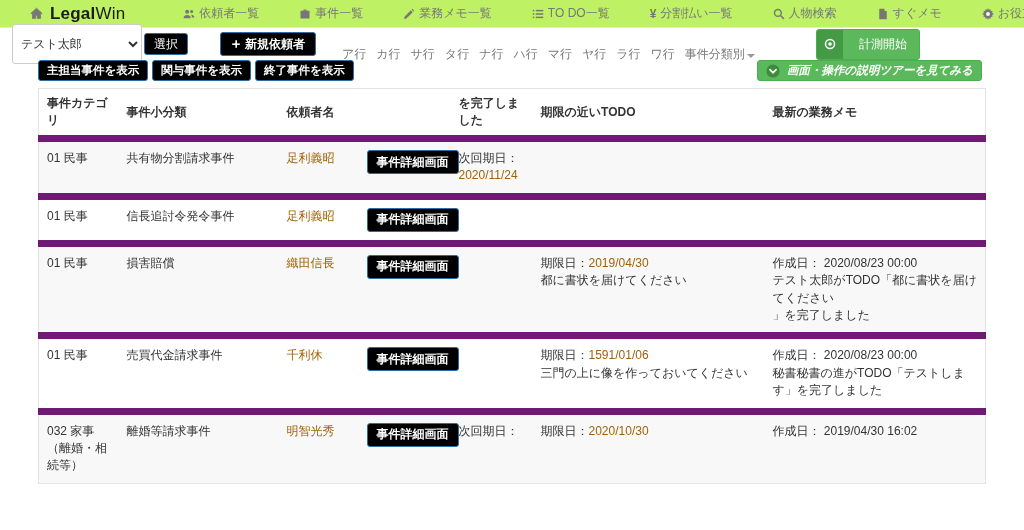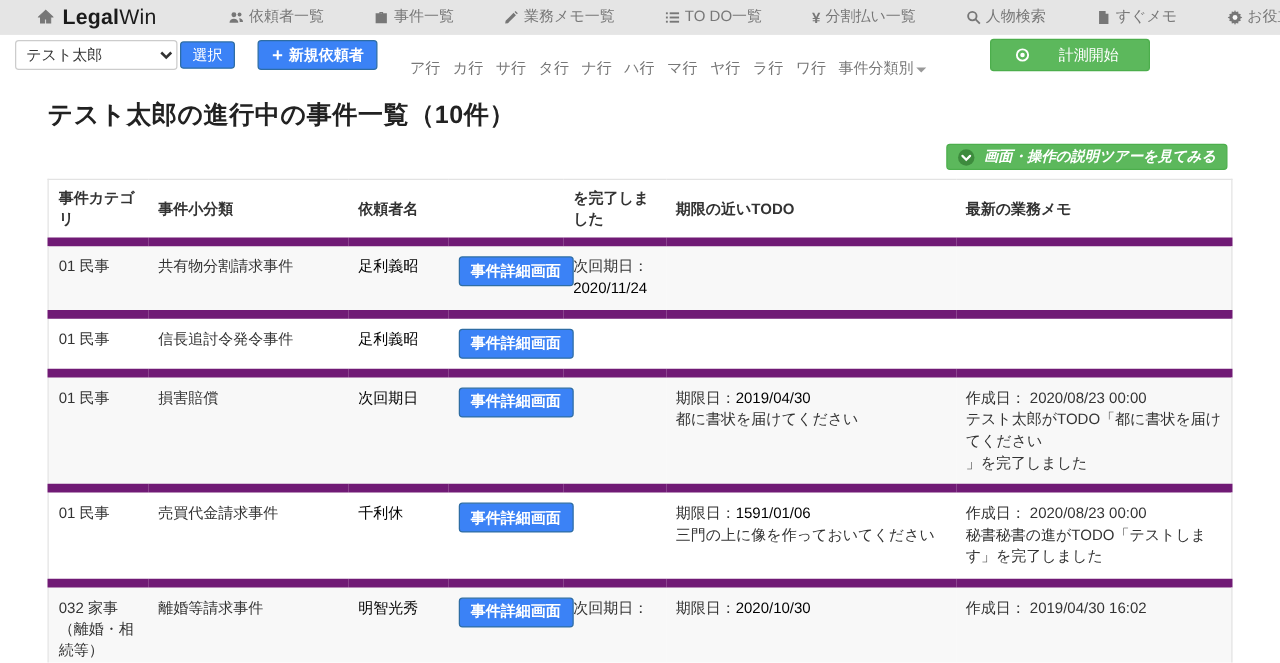--- a/index.html
+++ b/index.html
@@ -1,65 +1,65 @@
 <!DOCTYPE html>
 <html lang="ja"><head>
 <meta charset="utf-8">
 <style>
   * { box-sizing: border-box; margin: 0; padding: 0; }
   html,body { width:1024px; height:530px; overflow:hidden; background:#fff;
     font-family:"Liberation Sans","DejaVu Sans",sans-serif; color:#333; font-size:12px; }
 
   
-  .navbar { height:28px; background:#e5e5e5; border-bottom:1px solid #e7e7e7;
+  .navbar { height:28px; background:#bef264; border-bottom:1px solid #e7e7e7;
     display:flex; align-items:center; padding:0 14px; }
   .brand { display:flex; align-items:center; gap:7px; margin-left:16px; margin-right:58px; cursor:pointer; }
   .brand .logo-text { font-size:17px; color:#1b1b1b; letter-spacing:.2px; }
   .brand .logo-text b { font-weight:bold; }
   .main-nav { display:flex; align-items:center; gap:40px; }
   .nav-item { display:flex; align-items:center; gap:4px; color:#777; cursor:pointer; white-space:nowrap; }
   .nav-right { margin-left:auto; display:flex; align-items:center; gap:18px; color:#777; }
   .ico { width:12px; height:12px; fill:#777; stroke:#777; flex:0 0 auto; }
   .ico.big { width:13px; height:13px; }
   .caret { width:0; height:0; border-left:4px solid transparent; border-right:4px solid transparent;
     border-top:4px solid #999; display:inline-block; margin-left:2px; }
 
   
   .toolbar { height:32px; display:flex; align-items:center; padding:0 12px; background:#fff; }
-  .client-select { width:130px; height:24px; font-size:12px; color:#333; border:1px solid #ccc;
+  .client-select { width:130px; height:40px; font-size:12px; color:#333; border:1px solid #ccc;
     border-radius:3px; background:#fff; padding:0 4px; }
   .btn { display:inline-flex; align-items:center; justify-content:center; gap:4px; border-radius:3px;
     border:1px solid transparent; font-size:12px; cursor:pointer; white-space:nowrap;
     font-family:inherit; }
-  .btn-blue { background:#3b82f6; border-color:#2e6da4; color:#fff; }
+  .btn-blue { background:#000000; border-color:#2e6da4; color:#fff; }
   .btn-green { background:#5cb85c; border-color:#4cae4c; color:#fff; }
   .btn-select { height:22px; padding:0 9px; margin-left:2px; }
-  .btn-new { height:24px; padding:0 10px; margin-left:18px; font-weight:bold; }
+  .btn-new { height:24px; padding:0 10px; margin-left:32px; font-weight:bold; }
   .kana-nav { display:flex; align-items:center; gap:10px; margin-left:26px; color:#777;margin-top:20px; }
   .kana-link { cursor:pointer; white-space:nowrap; }
-  .timer-btn { margin-left:auto; margin-right:92px; height:15px; padding:12px; overflow:hidden; }
+  .timer-btn { margin-left:auto; margin-right:92px; height:31px; padding:0; overflow:hidden; }
   .timer-ico-box { background:#459a45; height:100%; display:flex; align-items:center; justify-content:center; width:26px; }
   .timer-label { padding:0 12px; }
 
   
   .main { padding:0 38px; }
   .page-title { font-size:20px; font-weight:bold; color:#222; margin-top:18px; margin-bottom:10px; letter-spacing:.5px; }
   .filter-row { display:flex; align-items:center; margin-bottom:7px; }
   .filter-row .btn { height:21px; padding:0 8px; margin-right:4px; font-weight:bold; font-size:11.5px; }
   .tour-btn { margin-left:auto; height:22px; padding:0 10px 0 8px; gap:7px; font-size:11.5px;font-style:italic; }
 
   
   .case-table { width:100%; border-collapse:collapse; table-layout:fixed; border:1px solid #e3e3e3; }
   .case-table th { text-align:left; font-weight:bold; color:#333; padding:6px 8px; border-bottom:1px solid #ddd; background:#fff; }
   .case-table td { vertical-align:top; padding:8px 8px; line-height:1.45; }
   .case-table tbody tr { border-top:7px solid #701a75; }
   .case-table tbody tr:nth-child(odd) { background:#f8f8f8; }
   .col-cat { width:80px; } .col-sub { width:160px; } .col-cli { width:80px; }
   .col-btn { width:92px; } .col-next { width:82px; } .col-todo { width:232px; }
-  a.link { color:#000000; text-decoration:none; cursor:pointer; }
+  a.link { color:#a16207; text-decoration:none; cursor:pointer; }
   .detail-btn { height:24px; padding:0 9px; font-weight:bold; }
   .pre { white-space:pre-line; }
 </style>
 </head>
 <body>
 
 <svg width="0" height="0" style="position:absolute" aria-hidden="true">
   <defs>
     <symbol id="i-home" viewBox="0 0 16 16">
         <path d="M8 1.5 1 8h2v6h4v-4h2v4h4V8h2z"></path>
@@ -208,23 +208,23 @@
     <span class="timer-ico-box">
       <svg class="ico" style="fill:#fff;stroke:#fff">
           <use href="#i-record"></use>
         </svg>
     </span>
     <span class="timer-label">計測開始</span>
   </button>
 </div>
 
 <main class="main">
-  <h1 class="page-title">テスト太郎の進行中の事件一覧（10件）</h1>
 
   <div class="filter-row">
+    <span id="filter-btns"><button class="btn btn-blue">主担当事件を表示</button><button class="btn btn-blue">関与事件を表示</button><button class="btn btn-blue">終了事件を表示</button></span>
     <button class="btn btn-green tour-btn">
       <svg class="ico" style="fill:#3d8b3d;stroke:none;width:14px;height:14px">
           <use href="#i-chevcircle"></use>
         </svg>
       <span>画面・操作の説明ツアーを見てみる</span>
     </button>
   </div>
 
   <table class="case-table">
     <colgroup>
@@ -277,21 +277,21 @@
       
     </td>
     <td class="cell-memo">
       
     </td>
   </tr>
 
   <tr>
     <td class="cell-cat">01 民事</td>
     <td class="cell-sub">損害賠償</td>
-    <td><a class="link">次回期日</a></td>
+    <td><a class="link">織田信長</a></td>
     <td><button class="btn btn-blue detail-btn">事件詳細画面</button></td>
     <td class="cell-next">
       
     </td>
     <td class="cell-todo">
       <div class="todo-block"><span class="tlbl">期限日：</span><a class="link tdate">2019/04/30</a><br>
       <span class="ttext">都に書状を届けてください</span></div>
     </td>
     <td class="cell-memo">
       <div class="memo-block"><span class="mlbl">作成日：</span> <span class="mdate">2020/08/23 00:00</span><br>

